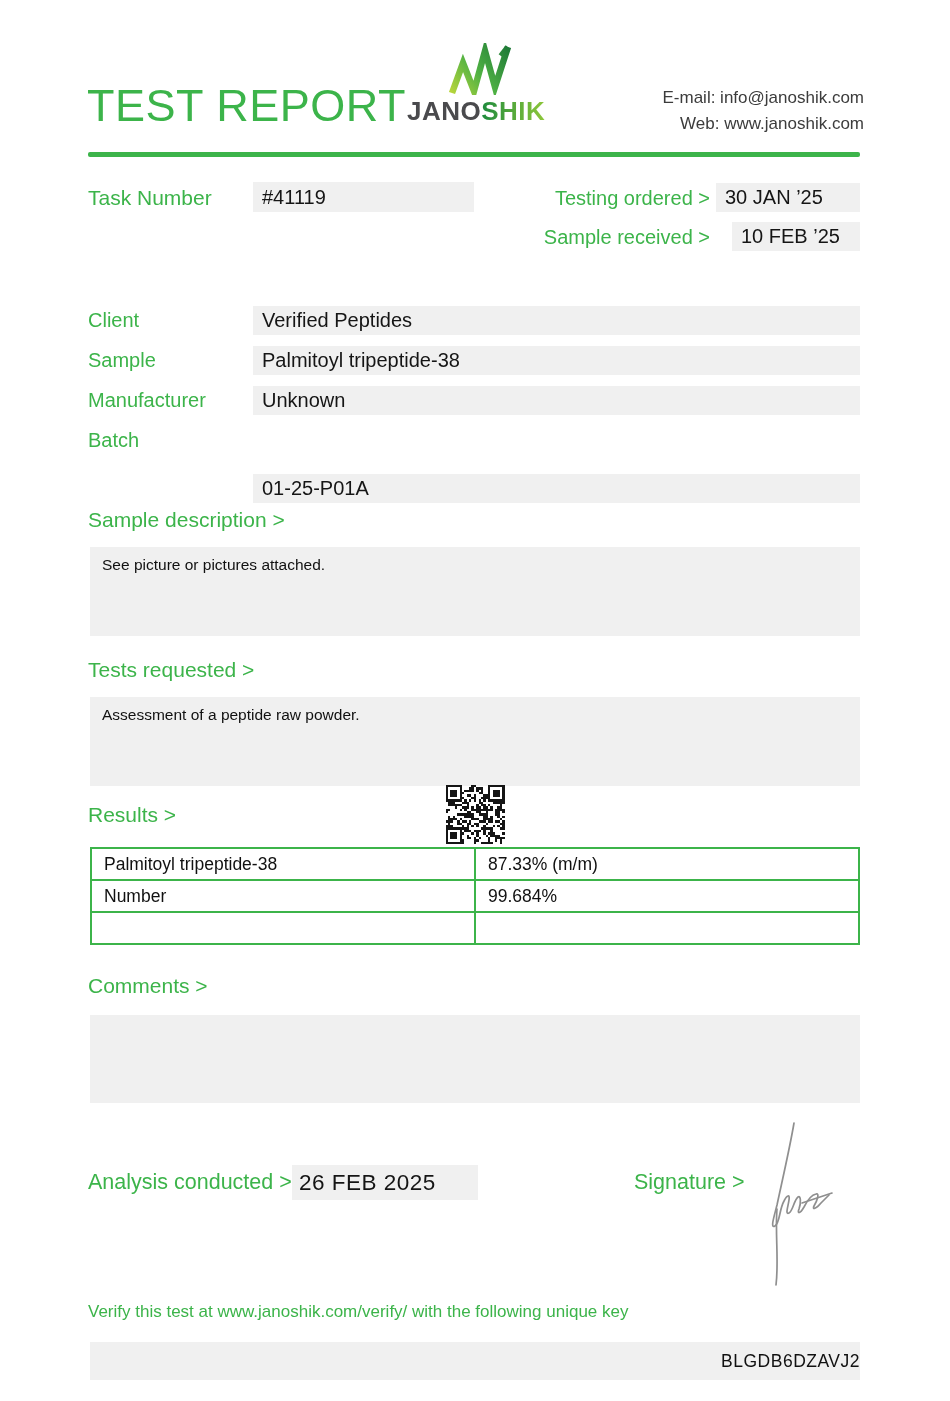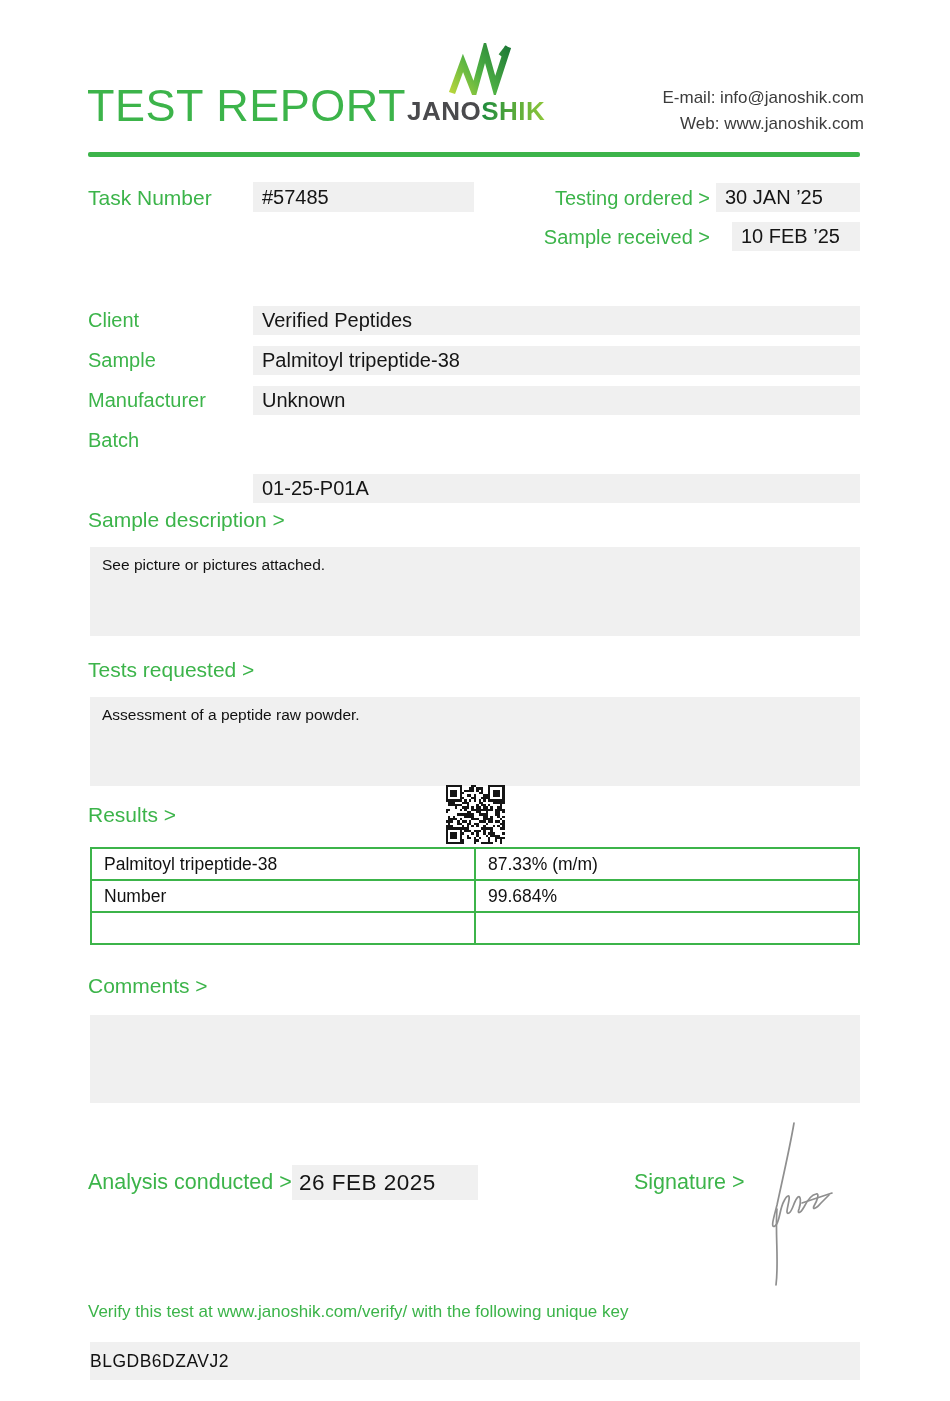--- a/index.html
+++ b/index.html
@@ -100,21 +100,21 @@
   .analysis-box .value-text{font-size:22.5px;line-height:35px;padding-left:7px;letter-spacing:0.5px;display:block;}
   .signature-label{left:634px;top:1170px;font-size:21.5px;}
   .signature-svg{left:752px;top:1113px;width:112px;height:178px;}
 
   .verify-text{
     left:88px;top:1302px;width:775px;
     font-size:17px;color:var(--green);white-space:nowrap;
   }
   .key-box{
     left:90px;top:1342px;width:770px;height:38px;
-    background:var(--box);text-align:left;
+    background:var(--box);text-align:right;
   }
   .key-text{font-size:17.5px;line-height:38px;letter-spacing:0.5px;color:#111;}
 </style>
 </head>
 <body>
 
 <div class="page">
 
   <div class="abs page-title">TEST REPORT</div>
 
@@ -136,21 +136,21 @@
 
   <div class="abs contact">
     <div>E-mail: info@janoshik.com</div>
     <div>Web: www.janoshik.com</div>
   </div>
 
   <div class="abs header-rule"></div>
 
   <div class="abs field-label task-label">Task Number</div>
   <div class="abs value-box task-box">
-    <span class="value-text">#57485</span>
+    <span class="value-text">#41119</span>
   </div>
 
   <div class="abs field-label ordered-label">Testing ordered &gt;</div>
   <div class="abs value-box ordered-box date-sm">
     <span class="value-text">30 JAN ’25</span>
   </div>
 
   <div class="abs field-label received-label">Sample received &gt;</div>
   <div class="abs value-box received-box date-sm">
     <span class="value-text">10 FEB ’25</span>

